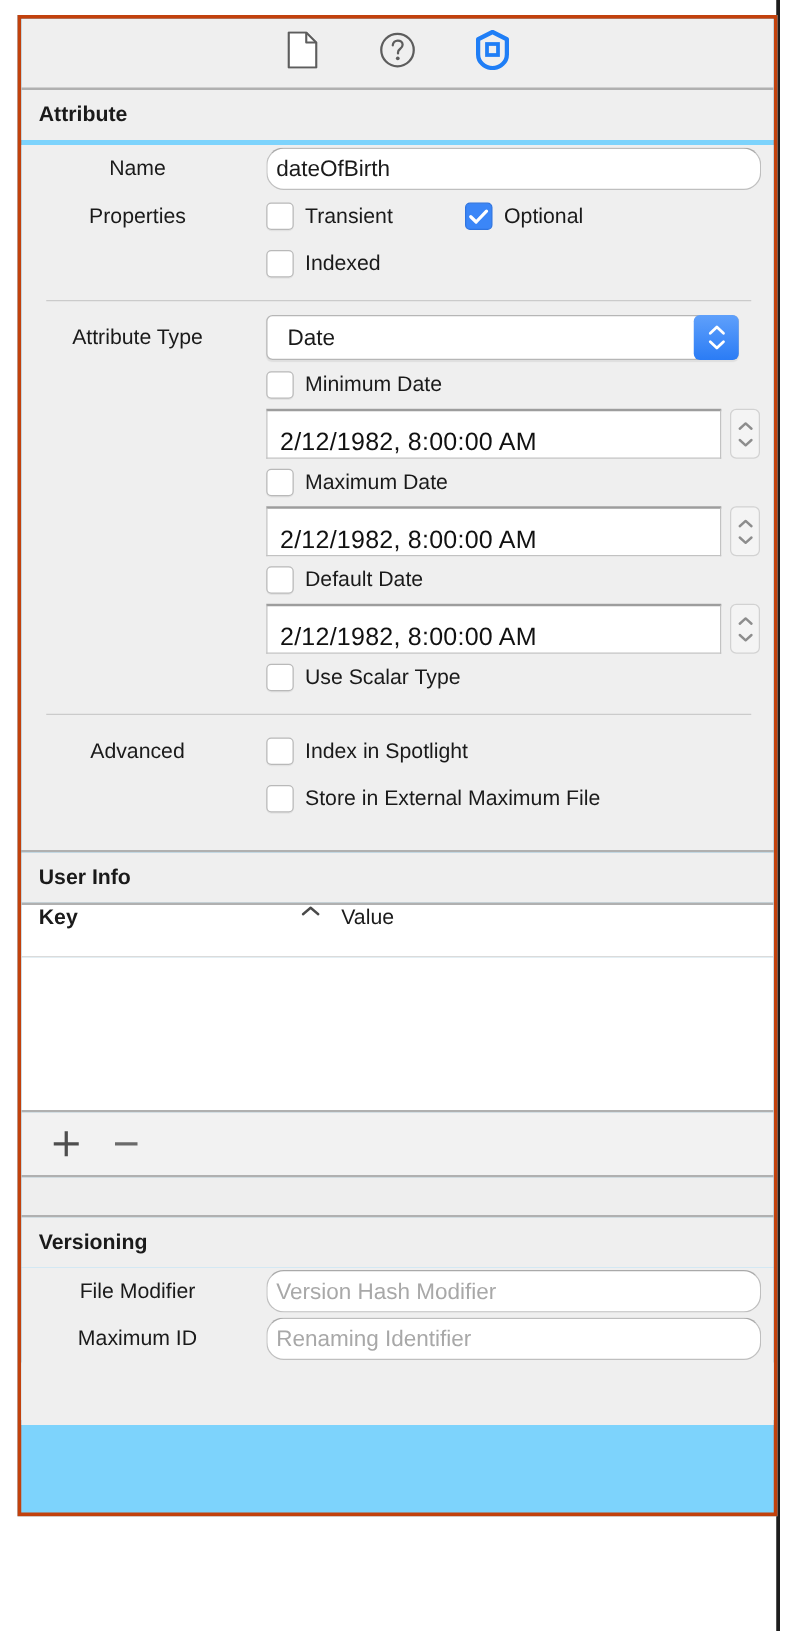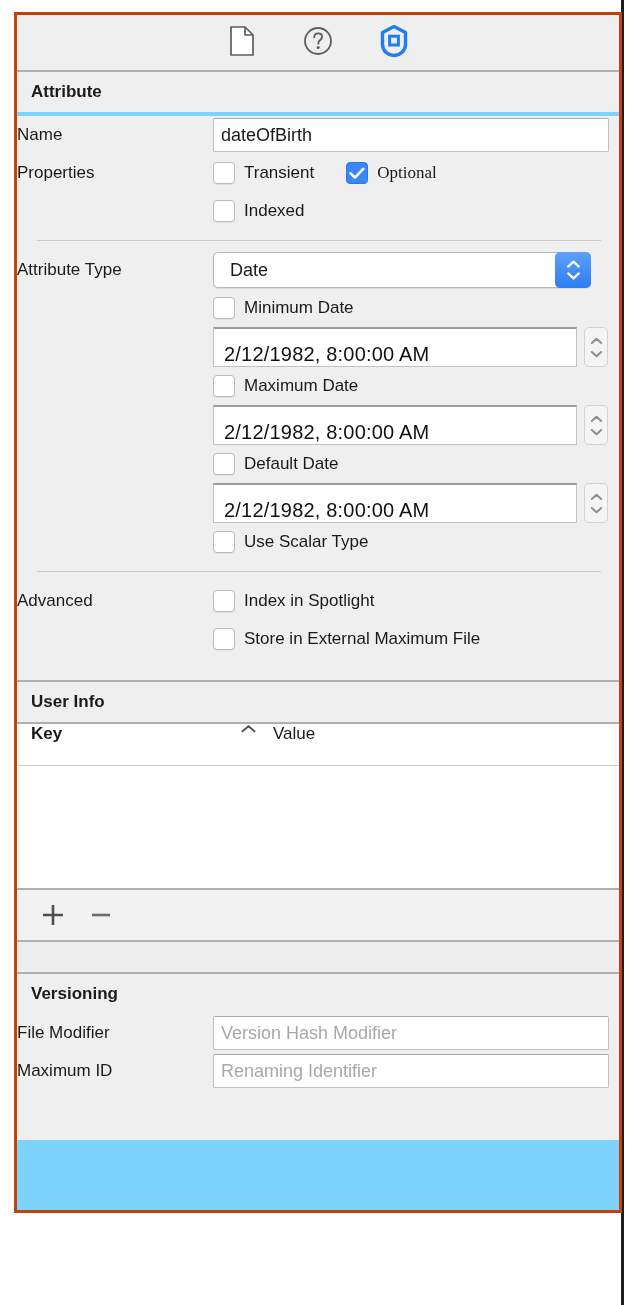--- a/index.html
+++ b/index.html
@@ -81,35 +81,35 @@
   }
 
   
   .row {
     display: flex;
     align-items: center;
     min-height: 38px;
   }
   .row-label {
     width: 196px;
-    text-align: left;
+    text-align: center;
     padding-right: 10px;
     font-size: 17px;
     color: #1a1a1a;
     box-sizing: border-box;
     flex: none;
   }
 
   
   .textfield {
     height: 34px;
     background: #ffffff;
     border: 1px solid #bfbfbf;
     border-top-color: #a9a9a9;
-    border-radius: 2px;
+    border-radius: 14px;
     font-size: 18px;
     color: #1a1a1a;
     display: flex;
     align-items: center;
     padding: 0 7px;
     box-sizing: border-box;
   }
   .textfield.placeholder { color: #a8a8a8; }
   .tf-name { width: 396px; }
   .tf-version { width: 396px; }
@@ -316,21 +316,21 @@
         <span>dateOfBirth</span>
       </div>
     </div>
 
     <div class="row">
       <div class="row-label">Properties</div>
       <div class="cb-item">
         <span class="checkbox off"></span>
         <span class="cb-label">Transient</span>
       </div>
-      <div class="cb-item" style="margin-left:32px;font-family:Liberation Serif, serif;">
+      <div class="cb-item" style="margin-left:58px;">
         <span class="checkbox on">
           <svg width="16" height="13" viewBox="0 0 16 13">
             <path d="M1.6 6.4 L5.9 10.6 L14.2 1.9" fill="none" stroke="#ffffff" stroke-width="2.6" stroke-linecap="round" stroke-linejoin="round"></path>
           </svg>
         </span>
         <span class="cb-label">Optional</span>
       </div>
     </div>
 
     <div class="row">

